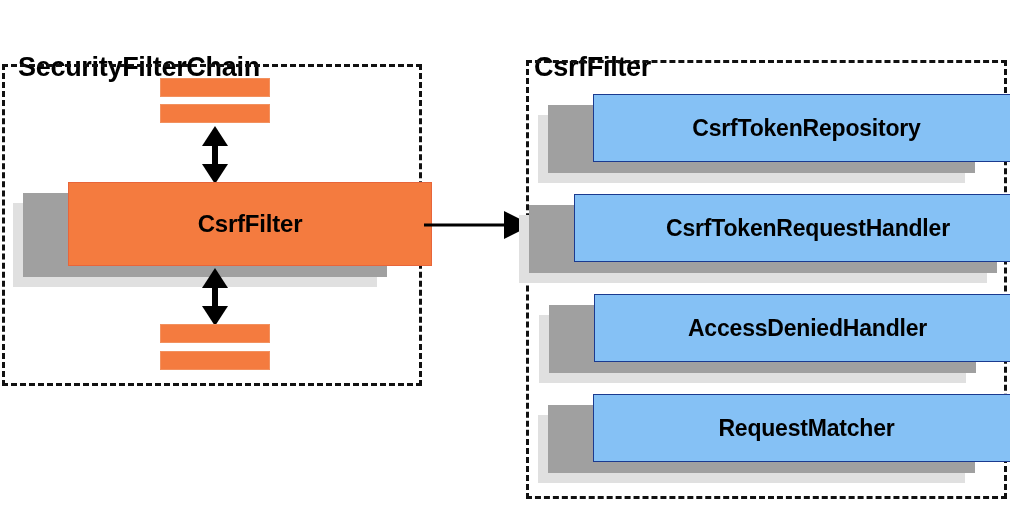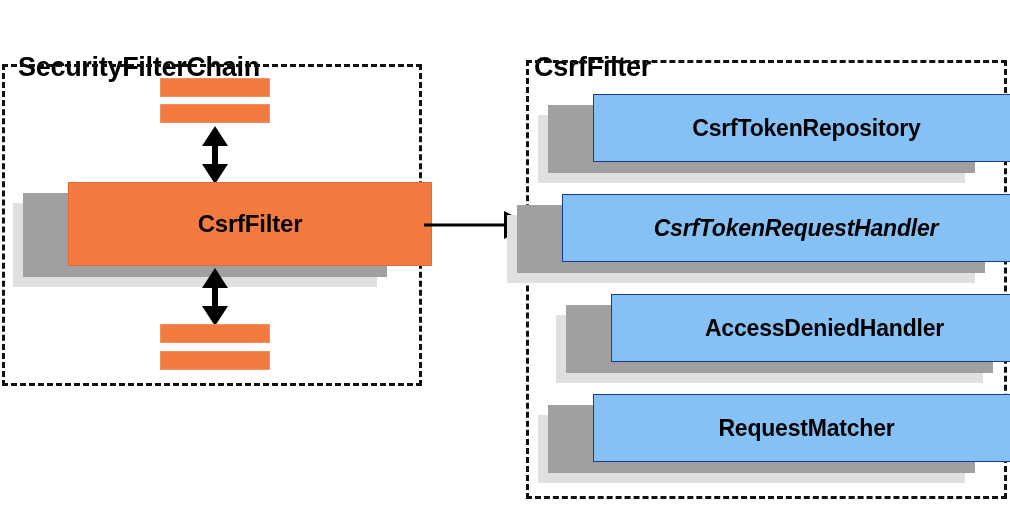--- a/index.html
+++ b/index.html
@@ -141,27 +141,27 @@
   </svg>
 
   <div class="group-box" id="group-right"></div>
 
   <div class="node node-blue" style="left:559px; top:94px; width:427px; height:68px;">
     <div class="shadow-far"></div>
     <div class="shadow-near"></div>
     <div class="face">CsrfTokenRepository</div>
   </div>
 
-  <div class="node node-blue" style="left:528px; top:194px; width:468px; height:68px;font-style:italic;">
+  <div class="node node-blue" style="left:540px; top:194px; width:468px; height:68px;">
     <div class="shadow-far"></div>
     <div class="shadow-near"></div>
     <div class="face">CsrfTokenRequestHandler</div>
   </div>
 
-  <div class="node node-blue" style="left:577px; top:294px; width:427px; height:68px;">
+  <div class="node node-blue" style="left:560px; top:294px; width:427px; height:68px;">
     <div class="shadow-far"></div>
     <div class="shadow-near"></div>
     <div class="face">AccessDeniedHandler</div>
   </div>
 
   <div class="node node-blue" style="left:559px; top:394px; width:427px; height:68px;border-radius:10px;">
     <div class="shadow-far"></div>
     <div class="shadow-near"></div>
     <div class="face">RequestMatcher</div>
   </div>

